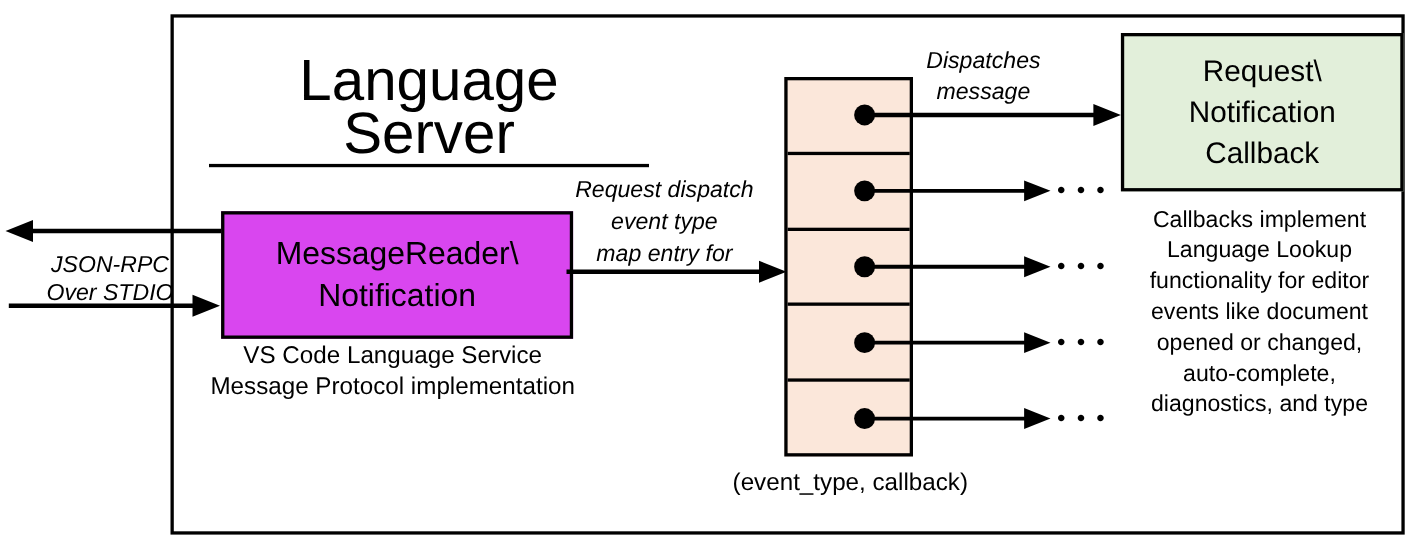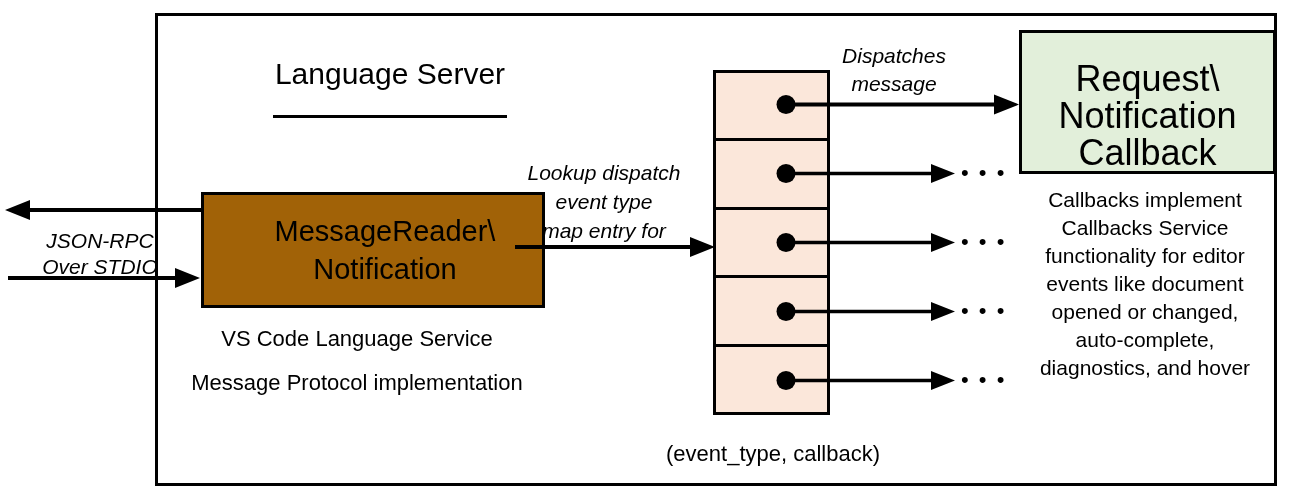--- a/index.html
+++ b/index.html
@@ -7,28 +7,28 @@
     position:relative;width:1291px;height:494px;background:#ffffff;
     font-family:"Liberation Sans",sans-serif;color:#000;overflow:hidden;
   }
   .abs{position:absolute;}
   .outer-box{
     left:155px;top:13px;width:1116px;height:467px;
     border:3px solid #000;background:transparent;
   }
   .title-wrap{left:190px;top:50px;width:400px;text-align:center;}
   .title-text{
-    display:inline-block;font-size:30px;line-height:48px;font-weight:400;
-    border-bottom:3px solid #000;padding:0 2px 17px 2px;
+    display:inline-block;font-size:53px;line-height:48px;font-weight:400;
+    border-bottom:3px solid #000;padding:0 2px 3px 2px;
   }
   .box{border:3px solid #000;display:flex;flex-direction:column;justify-content:center;align-items:center;text-align:center;}
-  .reader-box{left:201px;top:192px;width:314px;height:110px;background:#a16207;font-size:29px;line-height:38px;padding-left:24px;}
-  .callback-box{left:1019px;top:30px;width:251px;height:138px;background:#E2EFDA;font-size:36px;line-height:37px;justify-content:flex-end;}
+  .reader-box{left:201px;top:192px;width:314px;height:110px;background:#d946ef;font-size:29px;line-height:38px;}
+  .callback-box{left:1019px;top:30px;width:251px;height:138px;background:#E2EFDA;font-size:27px;line-height:37px;}
   .caption{text-align:center;font-size:22px;line-height:28px;}
-  .caption div{white-space:nowrap;margin-top:16px;}
+  .caption div{white-space:nowrap;}
   .reader-caption{left:157px;top:309px;width:400px;}
   .dispatch-caption{left:663px;top:424px;width:220px;font-size:22px;line-height:27px;}
   .italic-label{font-style:italic;font-size:21px;line-height:29px;text-align:center;}
   .italic-label div{white-space:nowrap;}
   .io-label{left:20px;top:228px;width:160px;line-height:26px;}
   .lookup-label{left:504px;top:158px;width:200px;}
   .dispatch-label{left:814px;top:42px;width:160px;line-height:28px;}
   .dispatch-stack{
     left:713px;top:70px;width:117px;height:345px;
     border:3px solid #000;background:#FBE7DA;
@@ -64,21 +64,21 @@
     <div>VS Code Language Service</div>
     <div>Message Protocol implementation</div>
   </div>
 
   <div class="abs italic-label io-label">
     <div>JSON-RPC</div>
     <div>Over STDIO</div>
   </div>
 
   <div class="abs italic-label lookup-label">
-    <div>Lookup dispatch</div>
+    <div>Request dispatch</div>
     <div>event type</div>
     <div>map entry for</div>
   </div>
 
   <div class="abs italic-label dispatch-label">
     <div>Dispatches</div>
     <div>message</div>
   </div>
 
   <div class="abs dispatch-stack">
@@ -94,26 +94,26 @@
   </div>
 
   <div class="abs box callback-box">
     <div>Request\</div>
     <div>Notification</div>
     <div>Callback</div>
   </div>
 
   <div class="abs note">
     <div>Callbacks implement</div>
-    <div>Callbacks Service</div>
+    <div>Language Lookup</div>
     <div>functionality for editor</div>
     <div>events like document</div>
     <div>opened or changed,</div>
     <div>auto-complete,</div>
-    <div>diagnostics, and hover</div>
+    <div>diagnostics, and type</div>
   </div>
 
   <div class="abs ellipsis" style="left:961px;top:163px;">• • •</div>
   <div class="abs ellipsis" style="left:961px;top:232px;">• • •</div>
   <div class="abs ellipsis" style="left:961px;top:301px;">• • •</div>
   <div class="abs ellipsis" style="left:961px;top:370px;">• • •</div>
 
   <svg class="overlay" width="1291" height="494" viewBox="0 0 1291 494">
 
     <line x1="201" y1="210" x2="28" y2="210" stroke="#000" stroke-width="4"></line>

